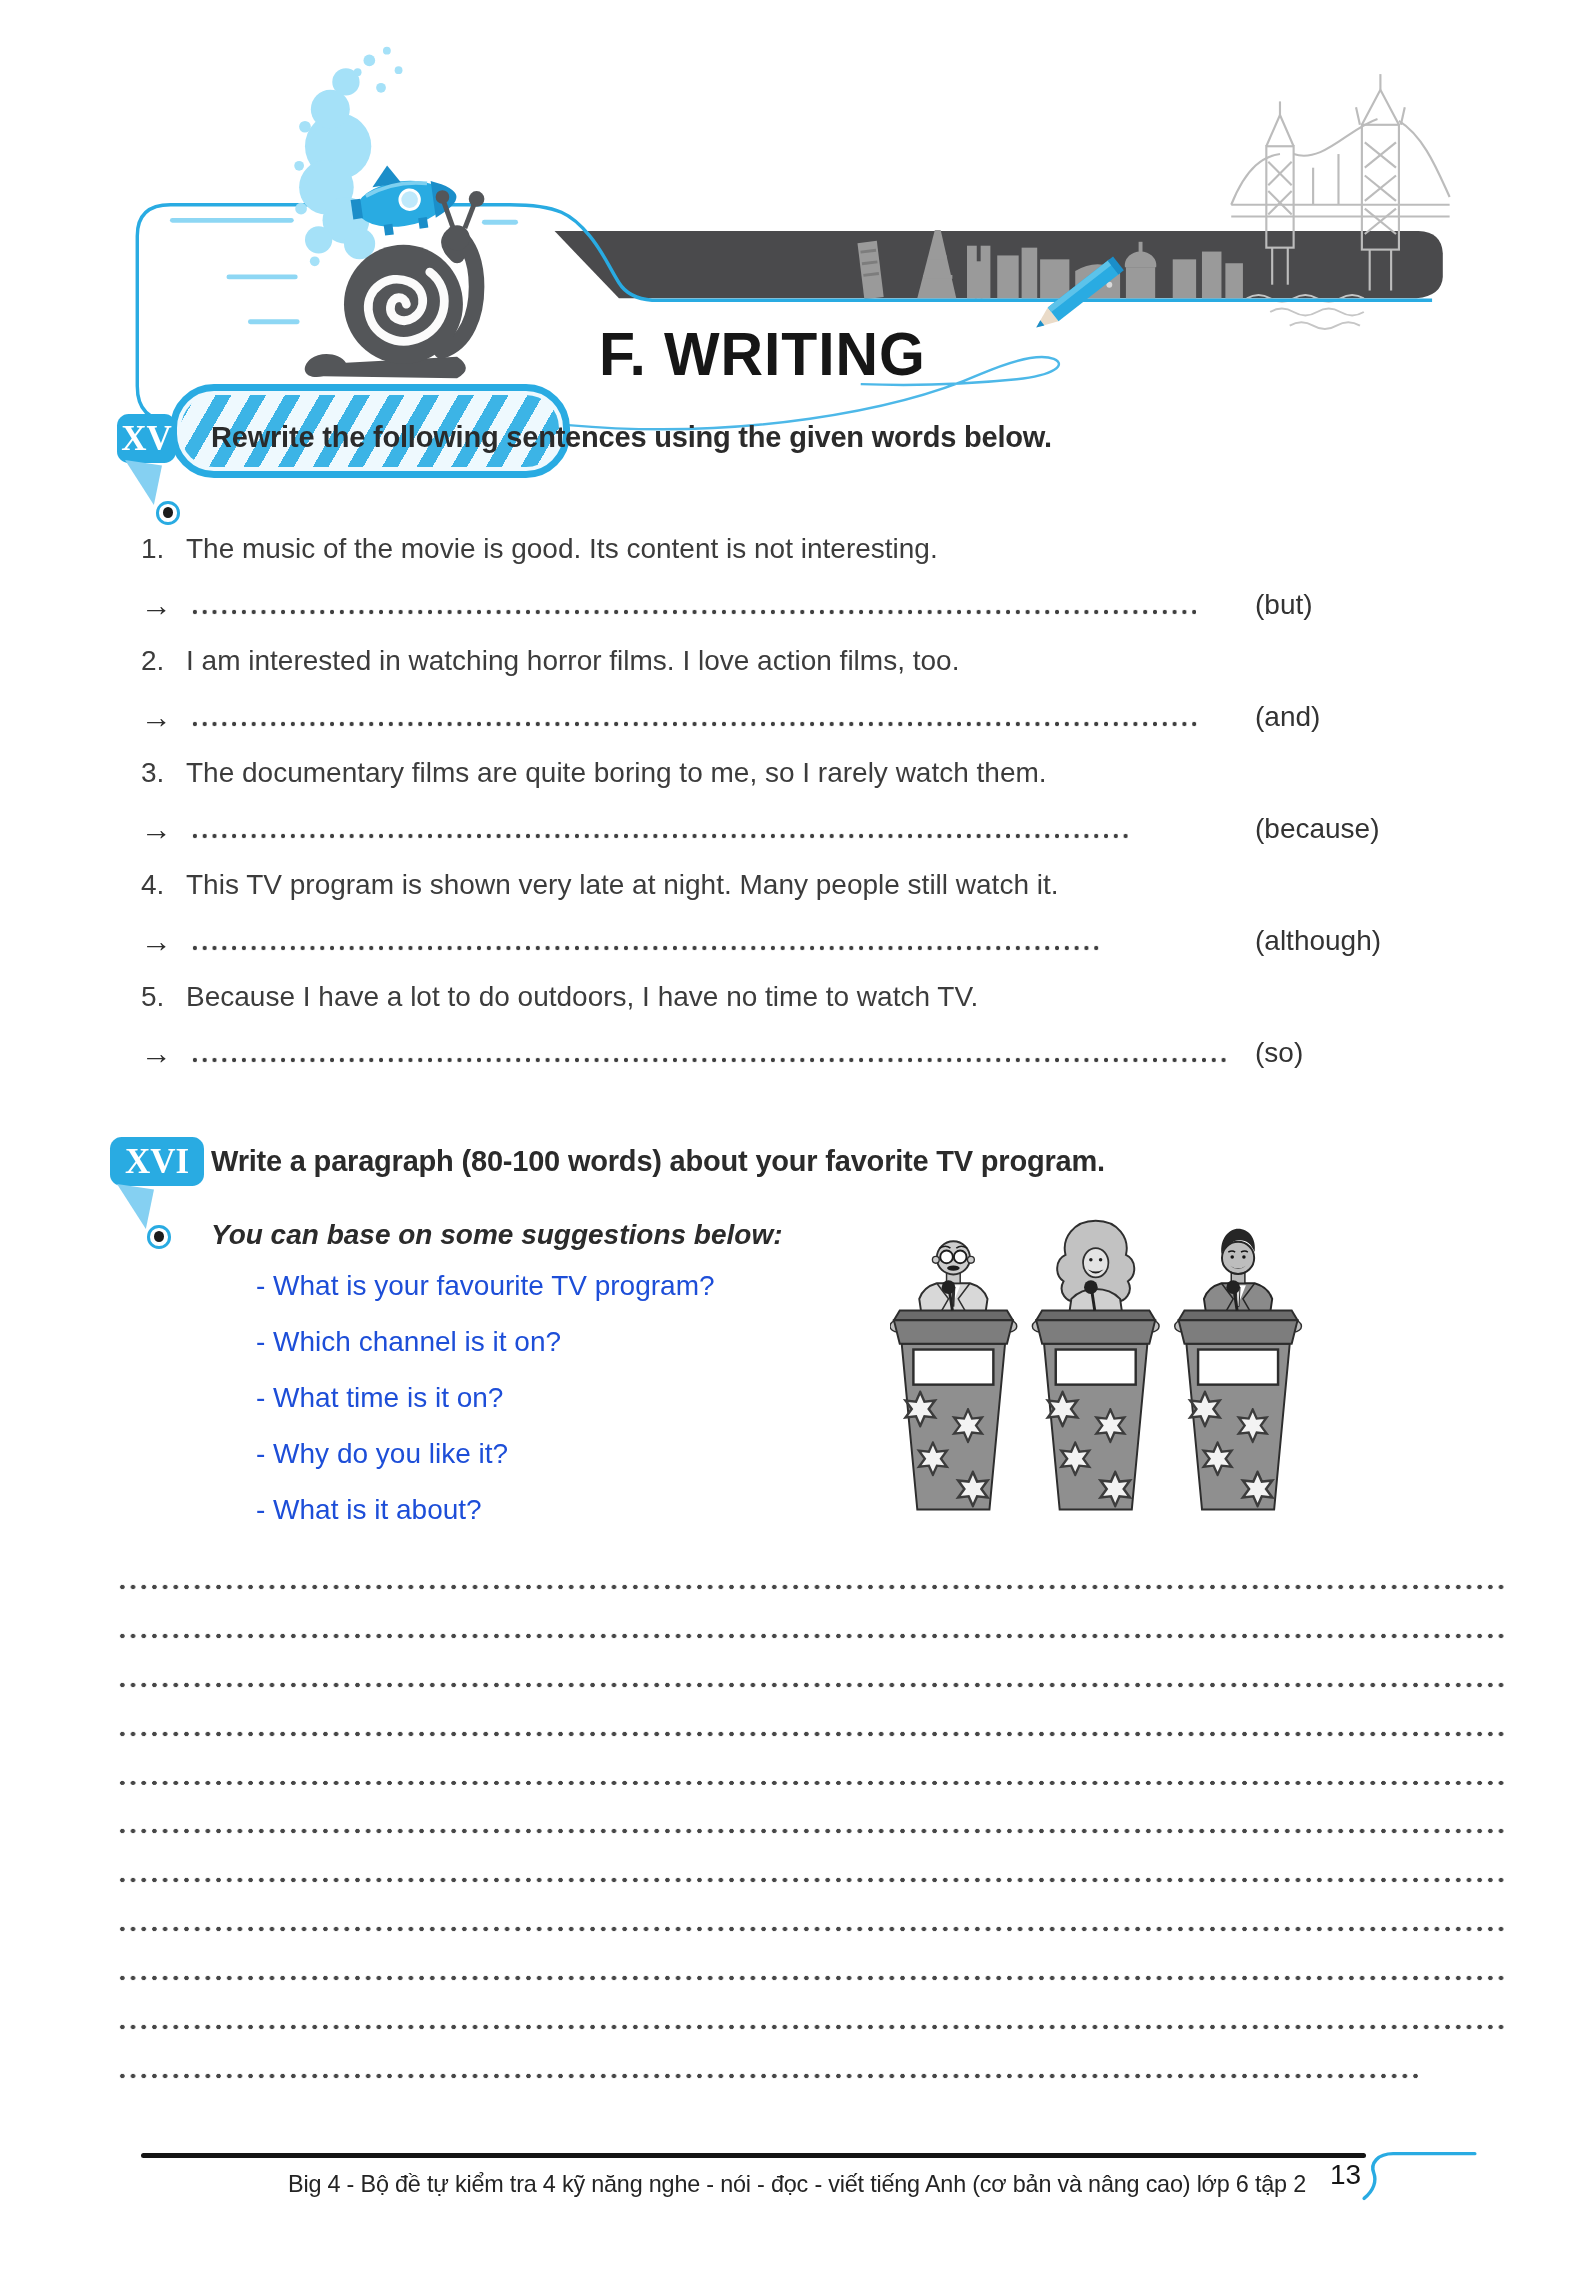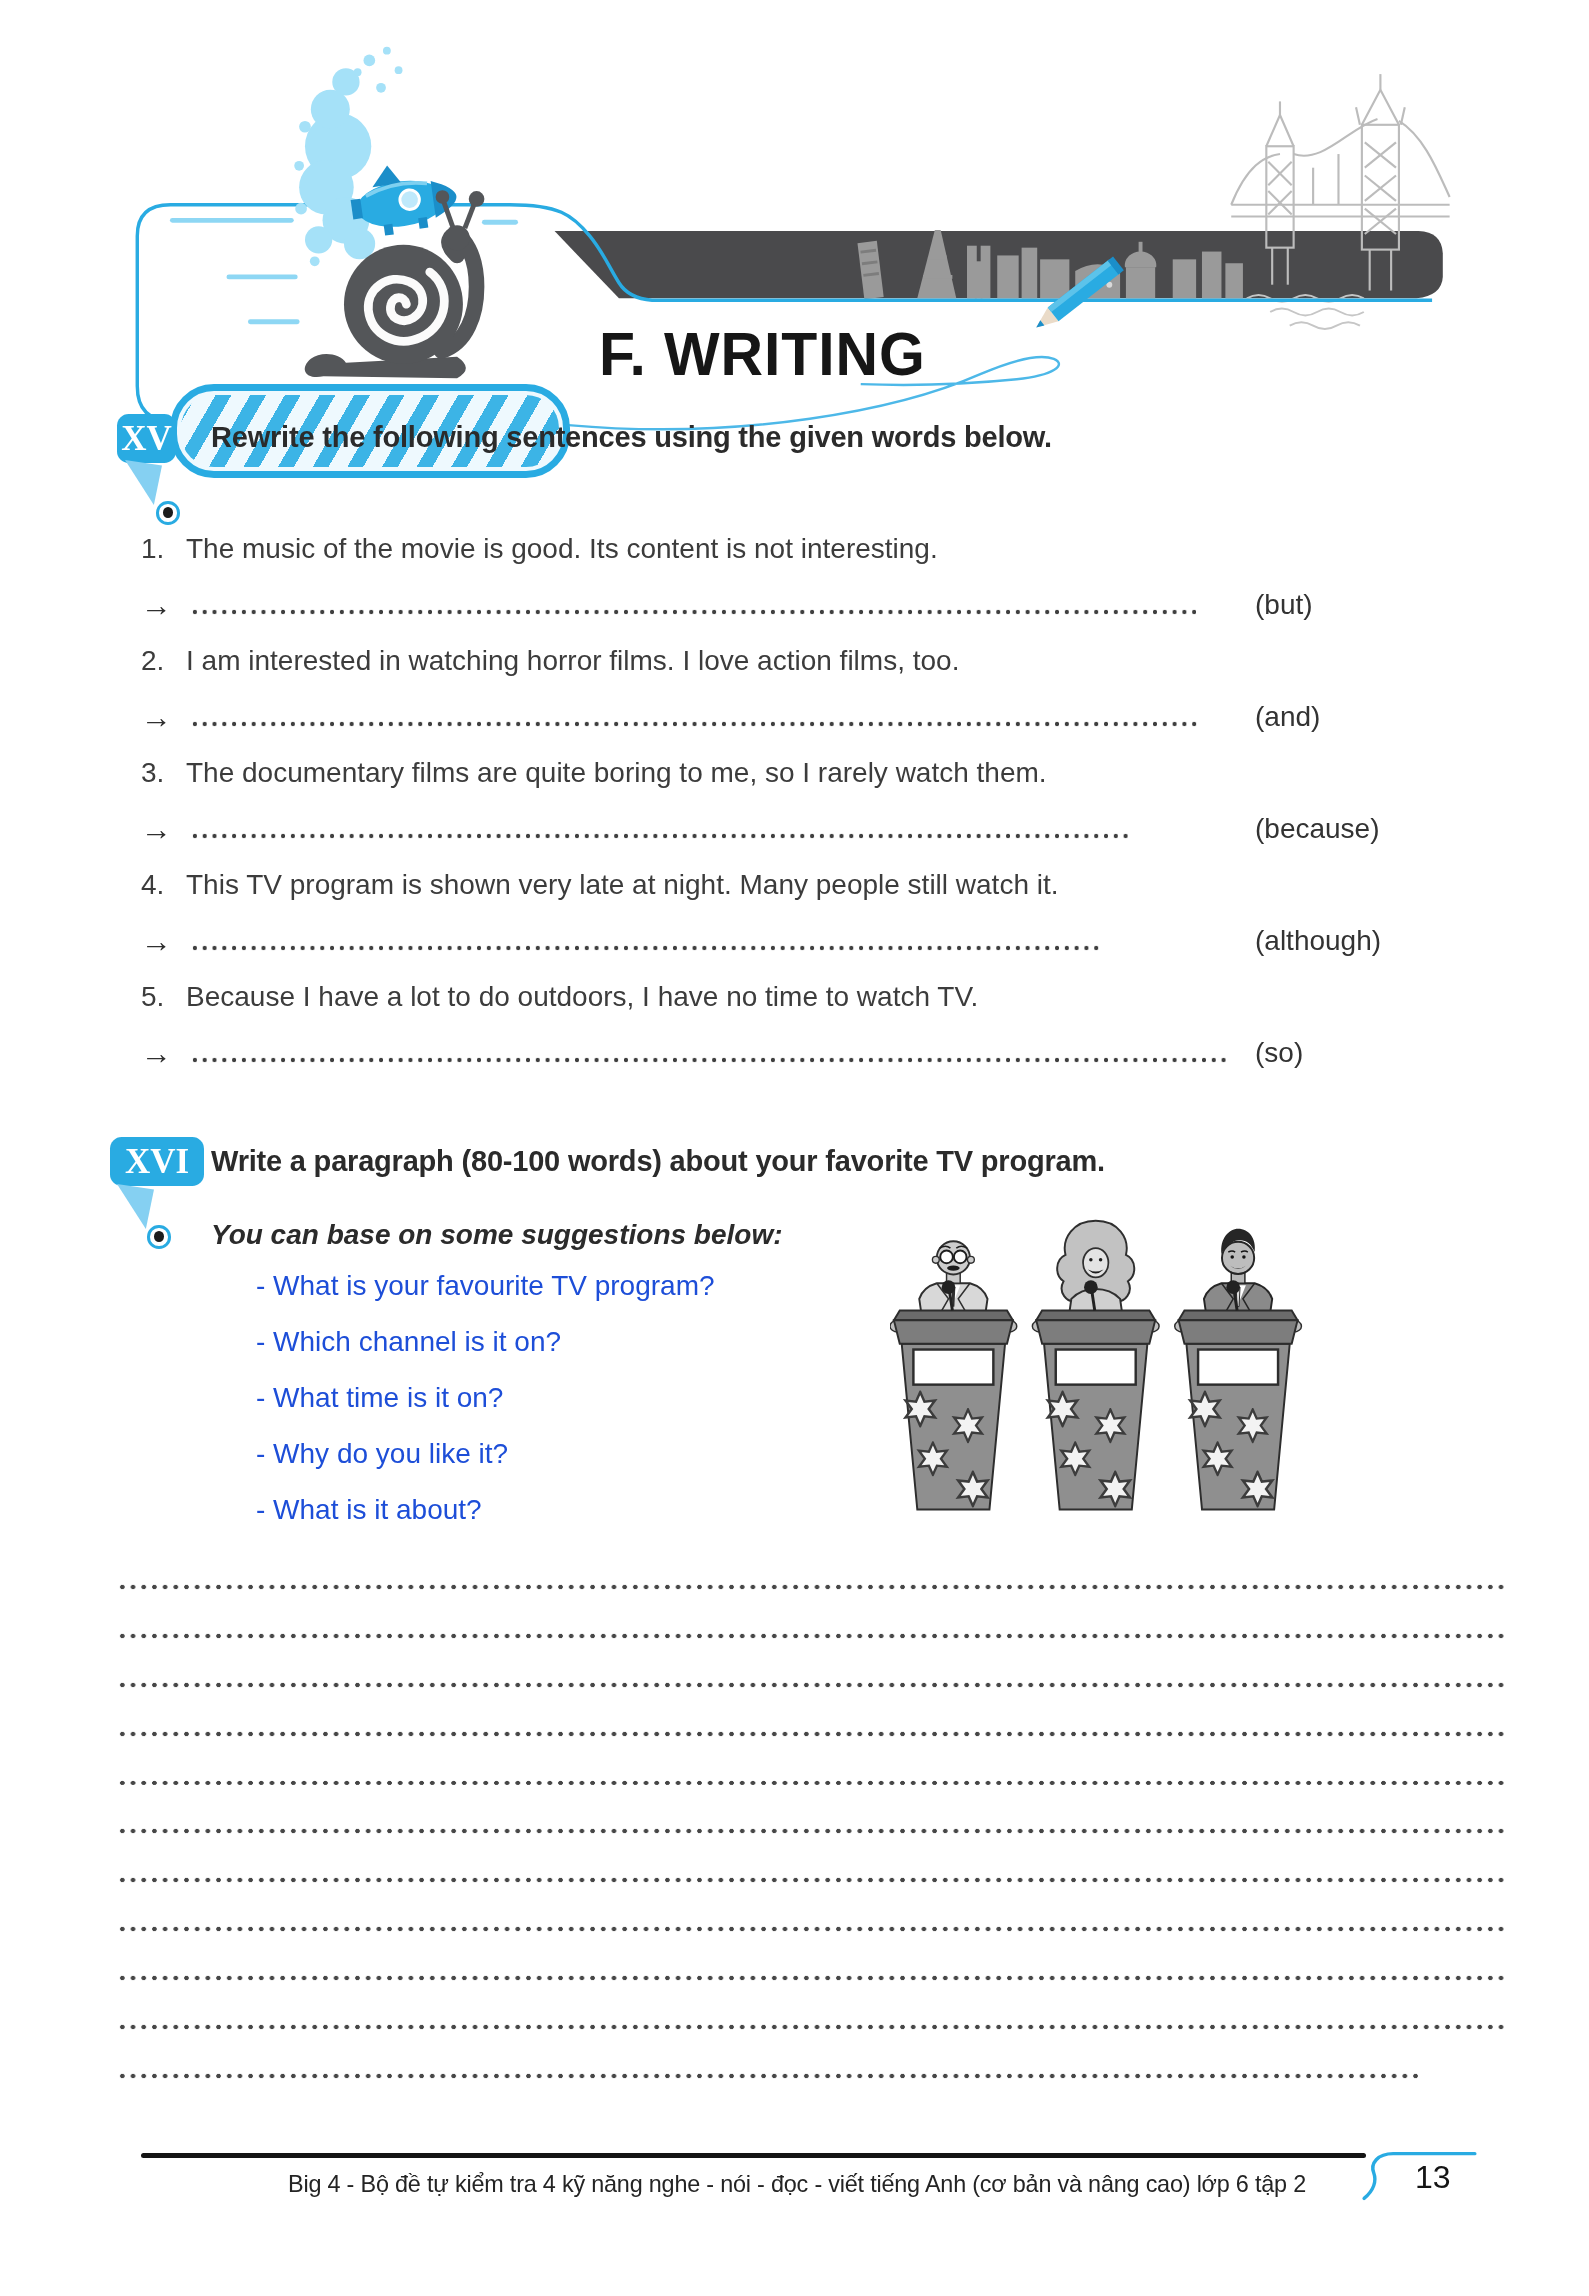--- a/index.html
+++ b/index.html
@@ -79,21 +79,21 @@
   .dotline{height:5.9px;margin-bottom:43px;
     background-image:radial-gradient(circle,#464646 2px,transparent 2.5px);
     background-size:10.7px 5.9px;background-repeat:repeat-x;background-position:left center;}
   .dotline:last-child{width:94%;}
   
   .footer-rule{position:absolute;left:125px;top:2153px;width:1225px;height:4.9px;
     background:#141414;border-radius:2.9px;}
   .footer-mark{position:absolute;left:1344px;top:2142px;}
   .footer-text{position:absolute;left:220px;top:2171px;width:1122px;text-align:center;
     font-size:23.4px;color:#242424;letter-spacing:-0.2px;white-space:nowrap;}
-  .page-num{position:absolute;left:1399px;top:2159px;font-size:32px;color:#151515;}
+  .page-num{position:absolute;left:1314px;top:2159px;font-size:28px;color:#151515;}
 </style>
 </head>
 <body>
 
 <div class="page">
 
   <svg class="hdr-svg" viewBox="0 0 1630 560">
 
     <g>
       <path d="M552,237 H1438 Q1462,238 1463,260 V284 Q1462,303 1436,306 H618 Z" fill="#4a4a4c"></path>

